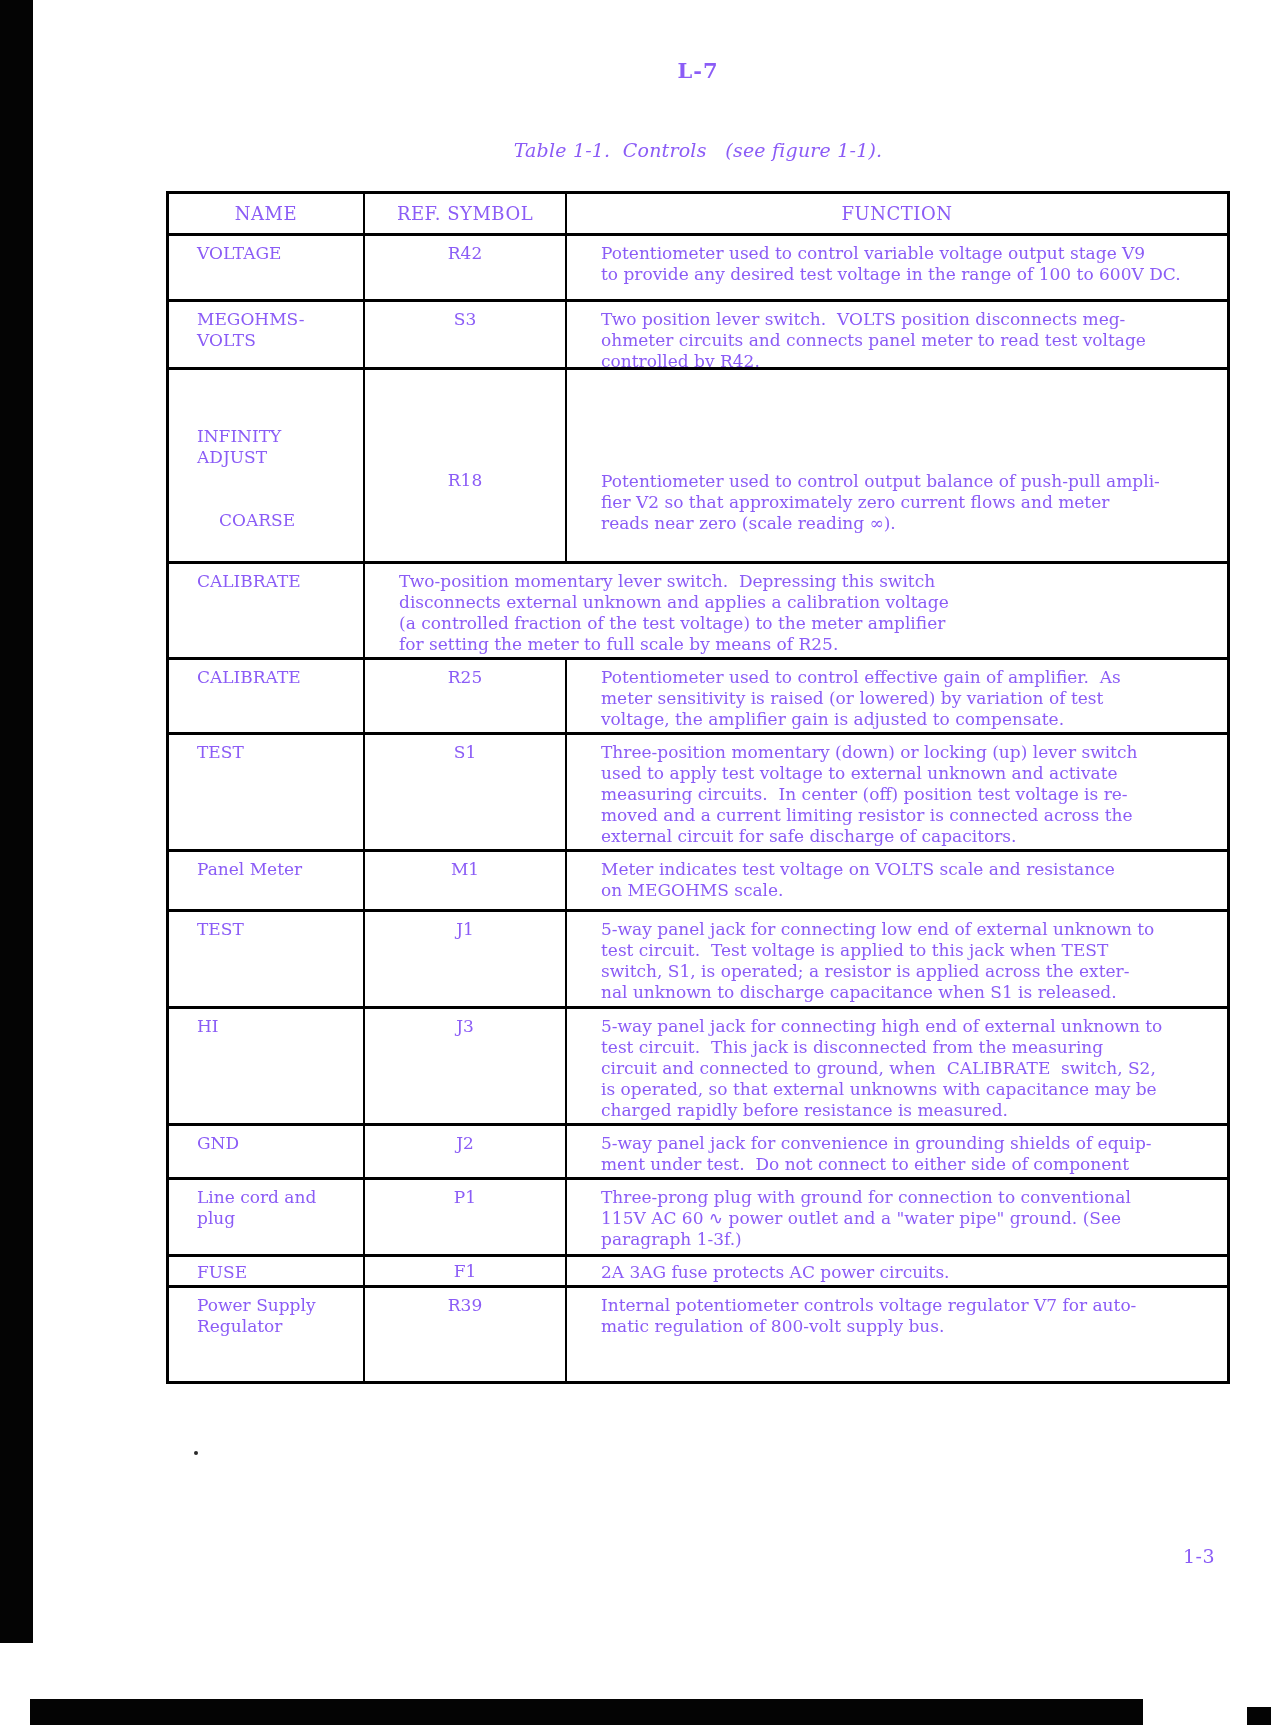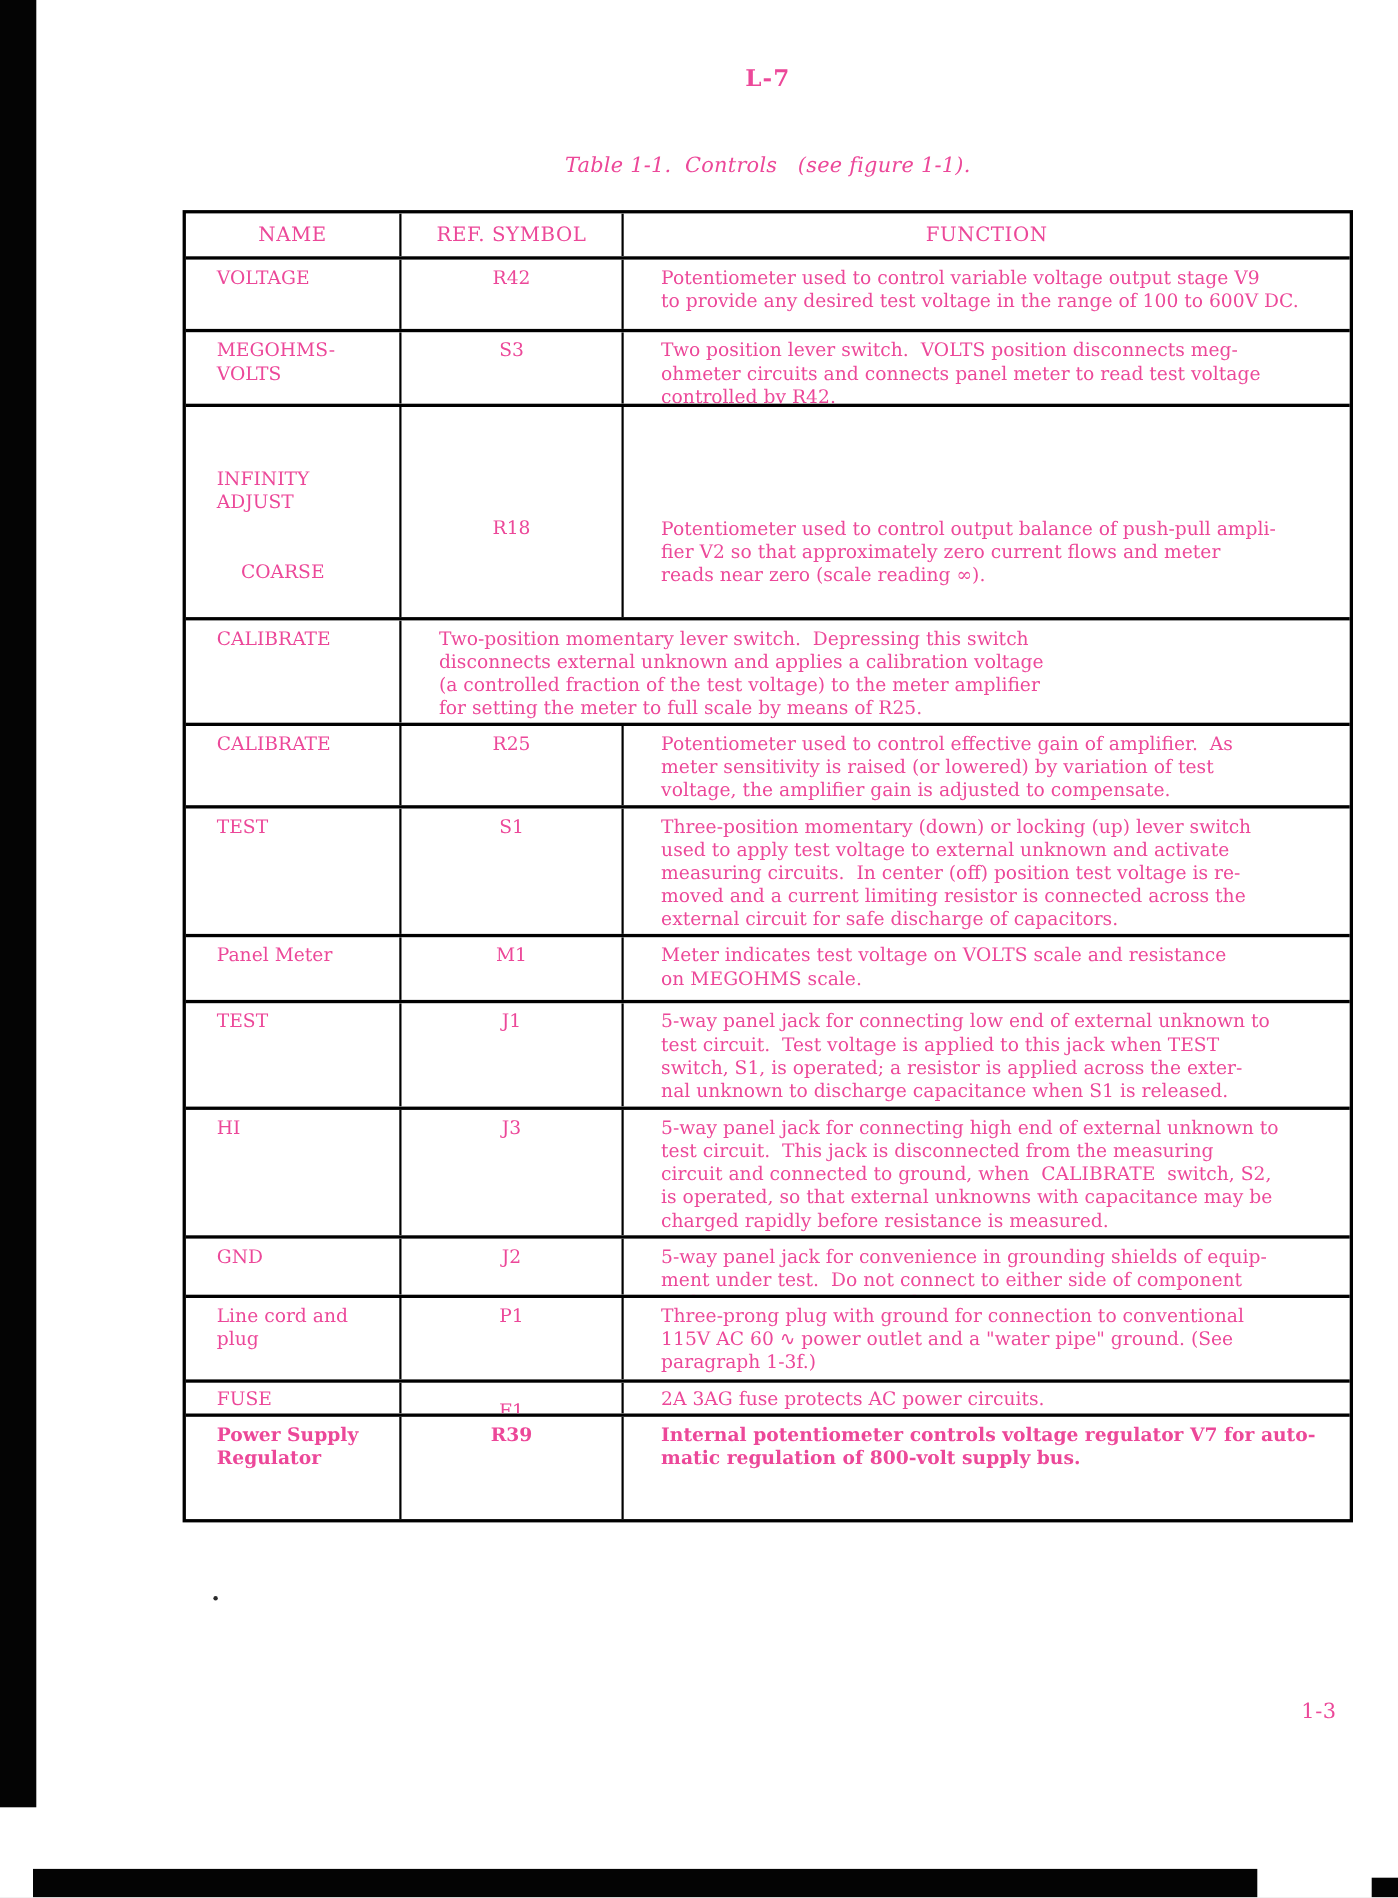--- a/index.html
+++ b/index.html
@@ -2,40 +2,40 @@
 <html><head>
 <meta charset="utf-8">
 <style>
   html,body { margin:0; padding:0; background:#e8e8e8; }
   .page {
     position:relative;
     width:1271px; height:1725px;
     background:#ffffff;
     overflow:hidden;
     font-family:"DejaVu Serif","Liberation Serif","DejaVu Sans",serif;
-    color:#ec4899;
+    color:#8b5cf6;
   }
   
   .bar-left   { position:absolute; left:0; top:0; width:33px; height:1643px; background:#040404; }
   .bar-bottom { position:absolute; left:30px; top:1699px; width:1113px; height:26px; background:#040404; }
   .bar-corner { position:absolute; left:1247px; top:1707px; width:24px; height:18px; background:#040404; }
   .speck { position:absolute; left:194px; top:1451px; width:4px; height:4px; border-radius:50%; background:#2a2a2a; }
 
   .centerband { position:absolute; left:166px; width:1064px; text-align:center; white-space:pre-wrap; }
   .code    { top:58px;  font-size:21px; font-weight:bold; letter-spacing:1px; }
   .caption { top:139px; font-size:19px; letter-spacing:0.2px;font-style:italic; }
   .pageno  { position:absolute; left:1183px; top:1545px; font-size:19px; letter-spacing:0.5px; }
 
   .tbl {
     position:absolute; left:166px; top:191px; width:1064px;
     border:3px solid #000; box-sizing:border-box;
     font-size:17px; line-height:21px;
   }
   .row { display:flex; border-bottom:3px solid #000; box-sizing:border-box; overflow:hidden; }
-  .row.last { border-bottom:none;font-weight:bold; }
+  .row.last { border-bottom:none; }
   .c  { box-sizing:border-box; white-space:pre-wrap; padding-top:7px; overflow:hidden; }
   .c1 { width:196px; border-right:2px solid #000; padding-left:28px; padding-right:6px; }
   .c2 { width:202px; border-right:2px solid #000; text-align:center; }
   .c3 { flex:1; padding-left:34px; padding-right:8px; }
   .hdr { align-items:flex-end; }
   .hdr .c { padding:0; font-size:18px; letter-spacing:0.5px; text-align:center; align-self:stretch; display:flex; align-items:center; justify-content:center; }
   .indent { padding-left:22px; }
   .m0 { margin:0; }
 </style>
 </head>
@@ -158,21 +158,21 @@
       <div class="c c1">Line cord and
 plug</div>
       <div class="c c2">P1</div>
       <div class="c c3">Three-prong plug with ground for connection to conventional
 115V AC 60 ∿ power outlet and a "water pipe" ground. (See
 paragraph 1-3f.)</div>
     </div>
 
     <div class="row" style="height:31px">
       <div class="c c1" style="padding-top:5px">FUSE</div>
-      <div class="c c2" style="padding-top:16px">F1</div>
+      <div class="c c2" style="padding-top:4px">F1</div>
       <div class="c c3" style="padding-top:5px">2A 3AG fuse protects AC power circuits.</div>
     </div>
 
     <div class="row last" style="height:93px">
       <div class="c c1">Power Supply
 Regulator</div>
       <div class="c c2">R39</div>
       <div class="c c3">Internal potentiometer controls voltage regulator V7 for auto-
 matic regulation of 800-volt supply bus.</div>
     </div>

